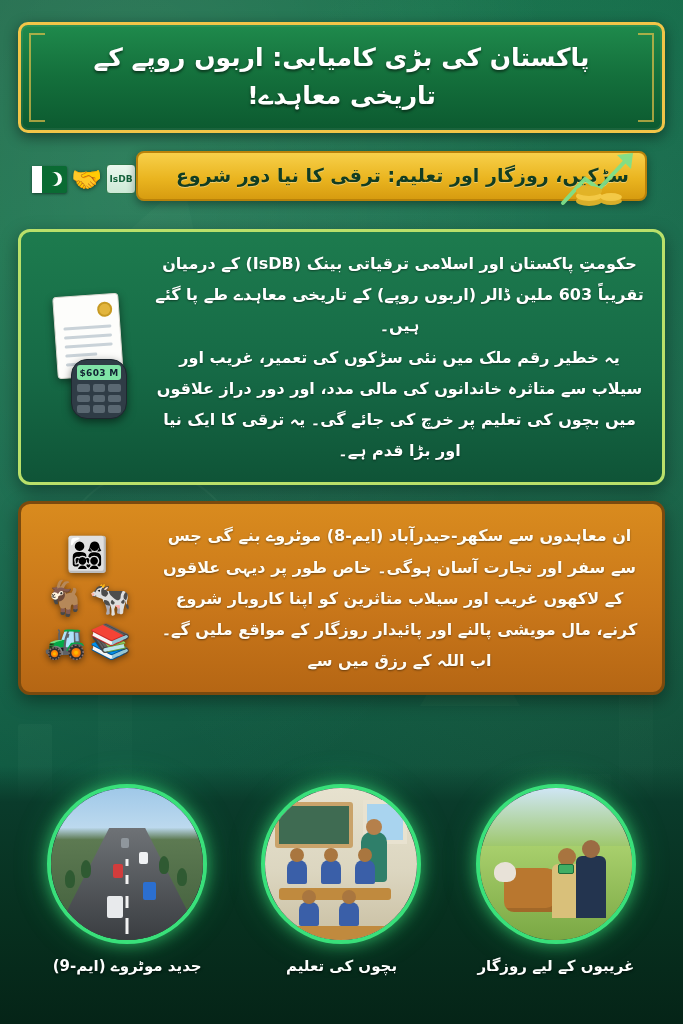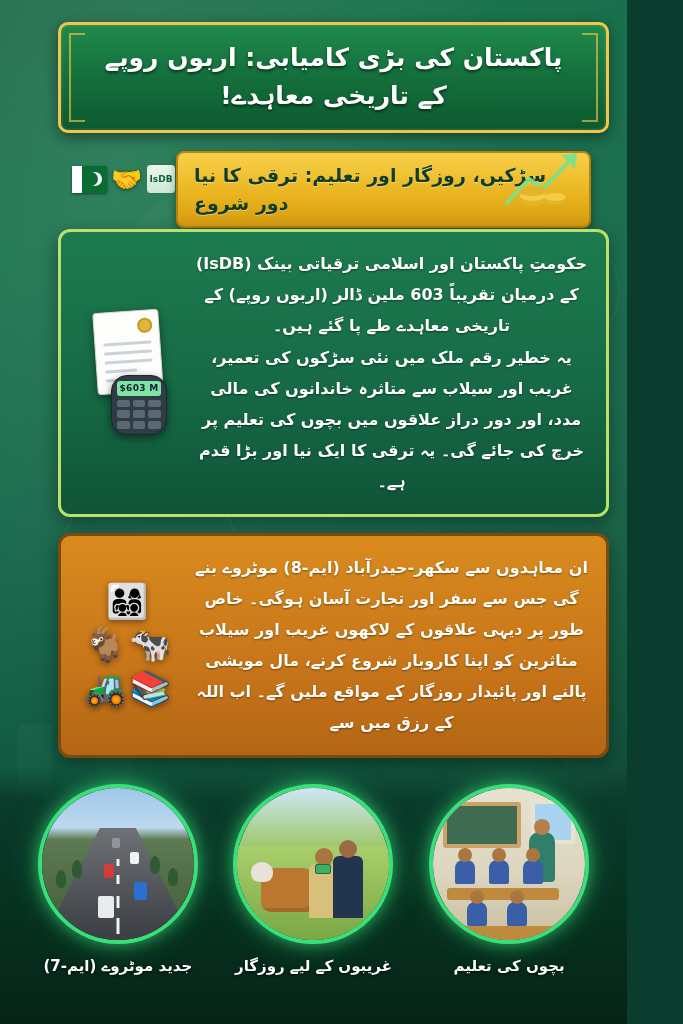--- a/index.html
+++ b/index.html
@@ -4,27 +4,26 @@
 <style>
   * { box-sizing: border-box; margin: 0; padding: 0; }
   html, body {
     width: 683px; height: 1024px;
     font-family: "DejaVu Sans", "Liberation Sans", sans-serif;
     background: #0b3d2e;
     overflow: hidden;
   }
   .poster {
     position: relative;
-    width: 627px; height: 1024px;
+    width: 683px; height: 1024px;
     background:
       radial-gradient(ellipse at 20% 18%, rgba(255,255,255,0.10), rgba(255,255,255,0) 55%),
       radial-gradient(ellipse at 85% 42%, rgba(120,220,160,0.16), rgba(0,0,0,0) 60%),
       linear-gradient(150deg, #1e6b4a 0%, #18724c 18%, #15674a 38%, #0f5840 58%, #0d4a36 78%, #0a3a2b 100%);
       overflow: hidden;
-      padding-left: 40px;
   }
   
   .deco {
     position: absolute; inset: 0; pointer-events: none; opacity: .45;
   }
   .deco .bar {
     position: absolute; bottom: 0; width: 34px; border-radius: 3px 3px 0 0;
     background: linear-gradient(180deg, rgba(190,240,200,0.22), rgba(190,240,200,0.02));
   }
   .deco .circ {
@@ -65,21 +64,21 @@
   .subtitle-row {
     position: relative; margin: 14px 0 0; height: 66px;
   }
   .subtitle-banner {
     position: absolute; right: 18px; left: 118px; top: 4px;
     background: linear-gradient(180deg, #f7d04a 0%, #eab520 55%, #d79c10 100%);
     border: 2px solid #b9820a;
     border-radius: 8px;
     box-shadow: 0 3px 10px rgba(0,0,0,.4);
     padding: 9px 16px;
-    text-align: left;
+    text-align: right;
   }
   .subtitle-text {
     direction: rtl; font-size: 19px; font-weight: bold; color: #123d22;
     line-height: 1.45; text-shadow: 0 1px 0 rgba(255,255,255,.35);
   }
   .flag-shake {
     position: absolute; left: 14px; top: 6px; width: 104px; height: 52px;
     display: flex; align-items: center; gap: 4px;
   }
   .flag {
@@ -324,52 +323,52 @@
             <div class="car" style="left:92px;bottom:40px;width:13px;height:18px;background:#2b6fd0"></div>
             <div class="car" style="left:62px;bottom:62px;width:10px;height:14px;background:#d23c3c"></div>
             <div class="car" style="left:88px;bottom:76px;width:9px;height:12px;background:#f0f2f4"></div>
             <div class="car" style="left:70px;bottom:92px;width:8px;height:10px;background:#8f969c"></div>
             <div class="tree" style="left:14px;bottom:52px"></div>
             <div class="tree" style="left:30px;bottom:62px"></div>
             <div class="tree" style="right:16px;bottom:54px"></div>
             <div class="tree" style="right:34px;bottom:66px"></div>
           </div>
         </div>
-        <div class="thumb-cap">جدید موٹروے (ایم-7)</div>
-      </div>
-
-      <div class="thumb">
-        <div class="thumb-circle">
-          <div class="sc-farm">
-            <div class="field"></div>
-            <div class="goat"></div>
-            <div class="man" style="left:72px;height:54px;background:#d9c07a"></div>
-            <div class="head" style="left:78px;bottom:74px;background:#a8743f"></div>
-            <div class="man" style="right:26px;height:62px;background:#23344f"></div>
-            <div class="head" style="right:32px;bottom:82px"></div>
-            <div style="position:absolute;right:58px;bottom:66px;width:16px;height:10px;background:#3fae64;border:1px solid #1d6c3b;border-radius:2px"></div>
-          </div>
-        </div>
-        <div class="thumb-cap">غریبوں کے لیے روزگار</div>
+        <div class="thumb-cap">جدید موٹروے (ایم-9)</div>
       </div>
 
       <div class="thumb">
         <div class="thumb-circle">
           <div class="sc-class">
             <div class="board"></div>
             <div class="win"></div>
             <div class="teacher"></div>
             <div class="kid" style="left:22px;bottom:56px"></div>
             <div class="kid" style="left:56px;bottom:56px"></div>
             <div class="kid" style="left:90px;bottom:56px"></div>
             <div class="desk" style="left:14px;bottom:40px;width:112px;height:12px"></div>
             <div class="kid" style="left:34px;bottom:14px"></div>
             <div class="kid" style="left:74px;bottom:14px"></div>
             <div class="desk" style="left:20px;bottom:0px;width:120px;height:14px"></div>
           </div>
         </div>
         <div class="thumb-cap">بچوں کی تعلیم</div>
       </div>
 
+      <div class="thumb">
+        <div class="thumb-circle">
+          <div class="sc-farm">
+            <div class="field"></div>
+            <div class="goat"></div>
+            <div class="man" style="left:72px;height:54px;background:#d9c07a"></div>
+            <div class="head" style="left:78px;bottom:74px;background:#a8743f"></div>
+            <div class="man" style="right:26px;height:62px;background:#23344f"></div>
+            <div class="head" style="right:32px;bottom:82px"></div>
+            <div style="position:absolute;right:58px;bottom:66px;width:16px;height:10px;background:#3fae64;border:1px solid #1d6c3b;border-radius:2px"></div>
+          </div>
+        </div>
+        <div class="thumb-cap">غریبوں کے لیے روزگار</div>
+      </div>
+
     </div>
   </div>
 
 </div>
 
 </body></html>

